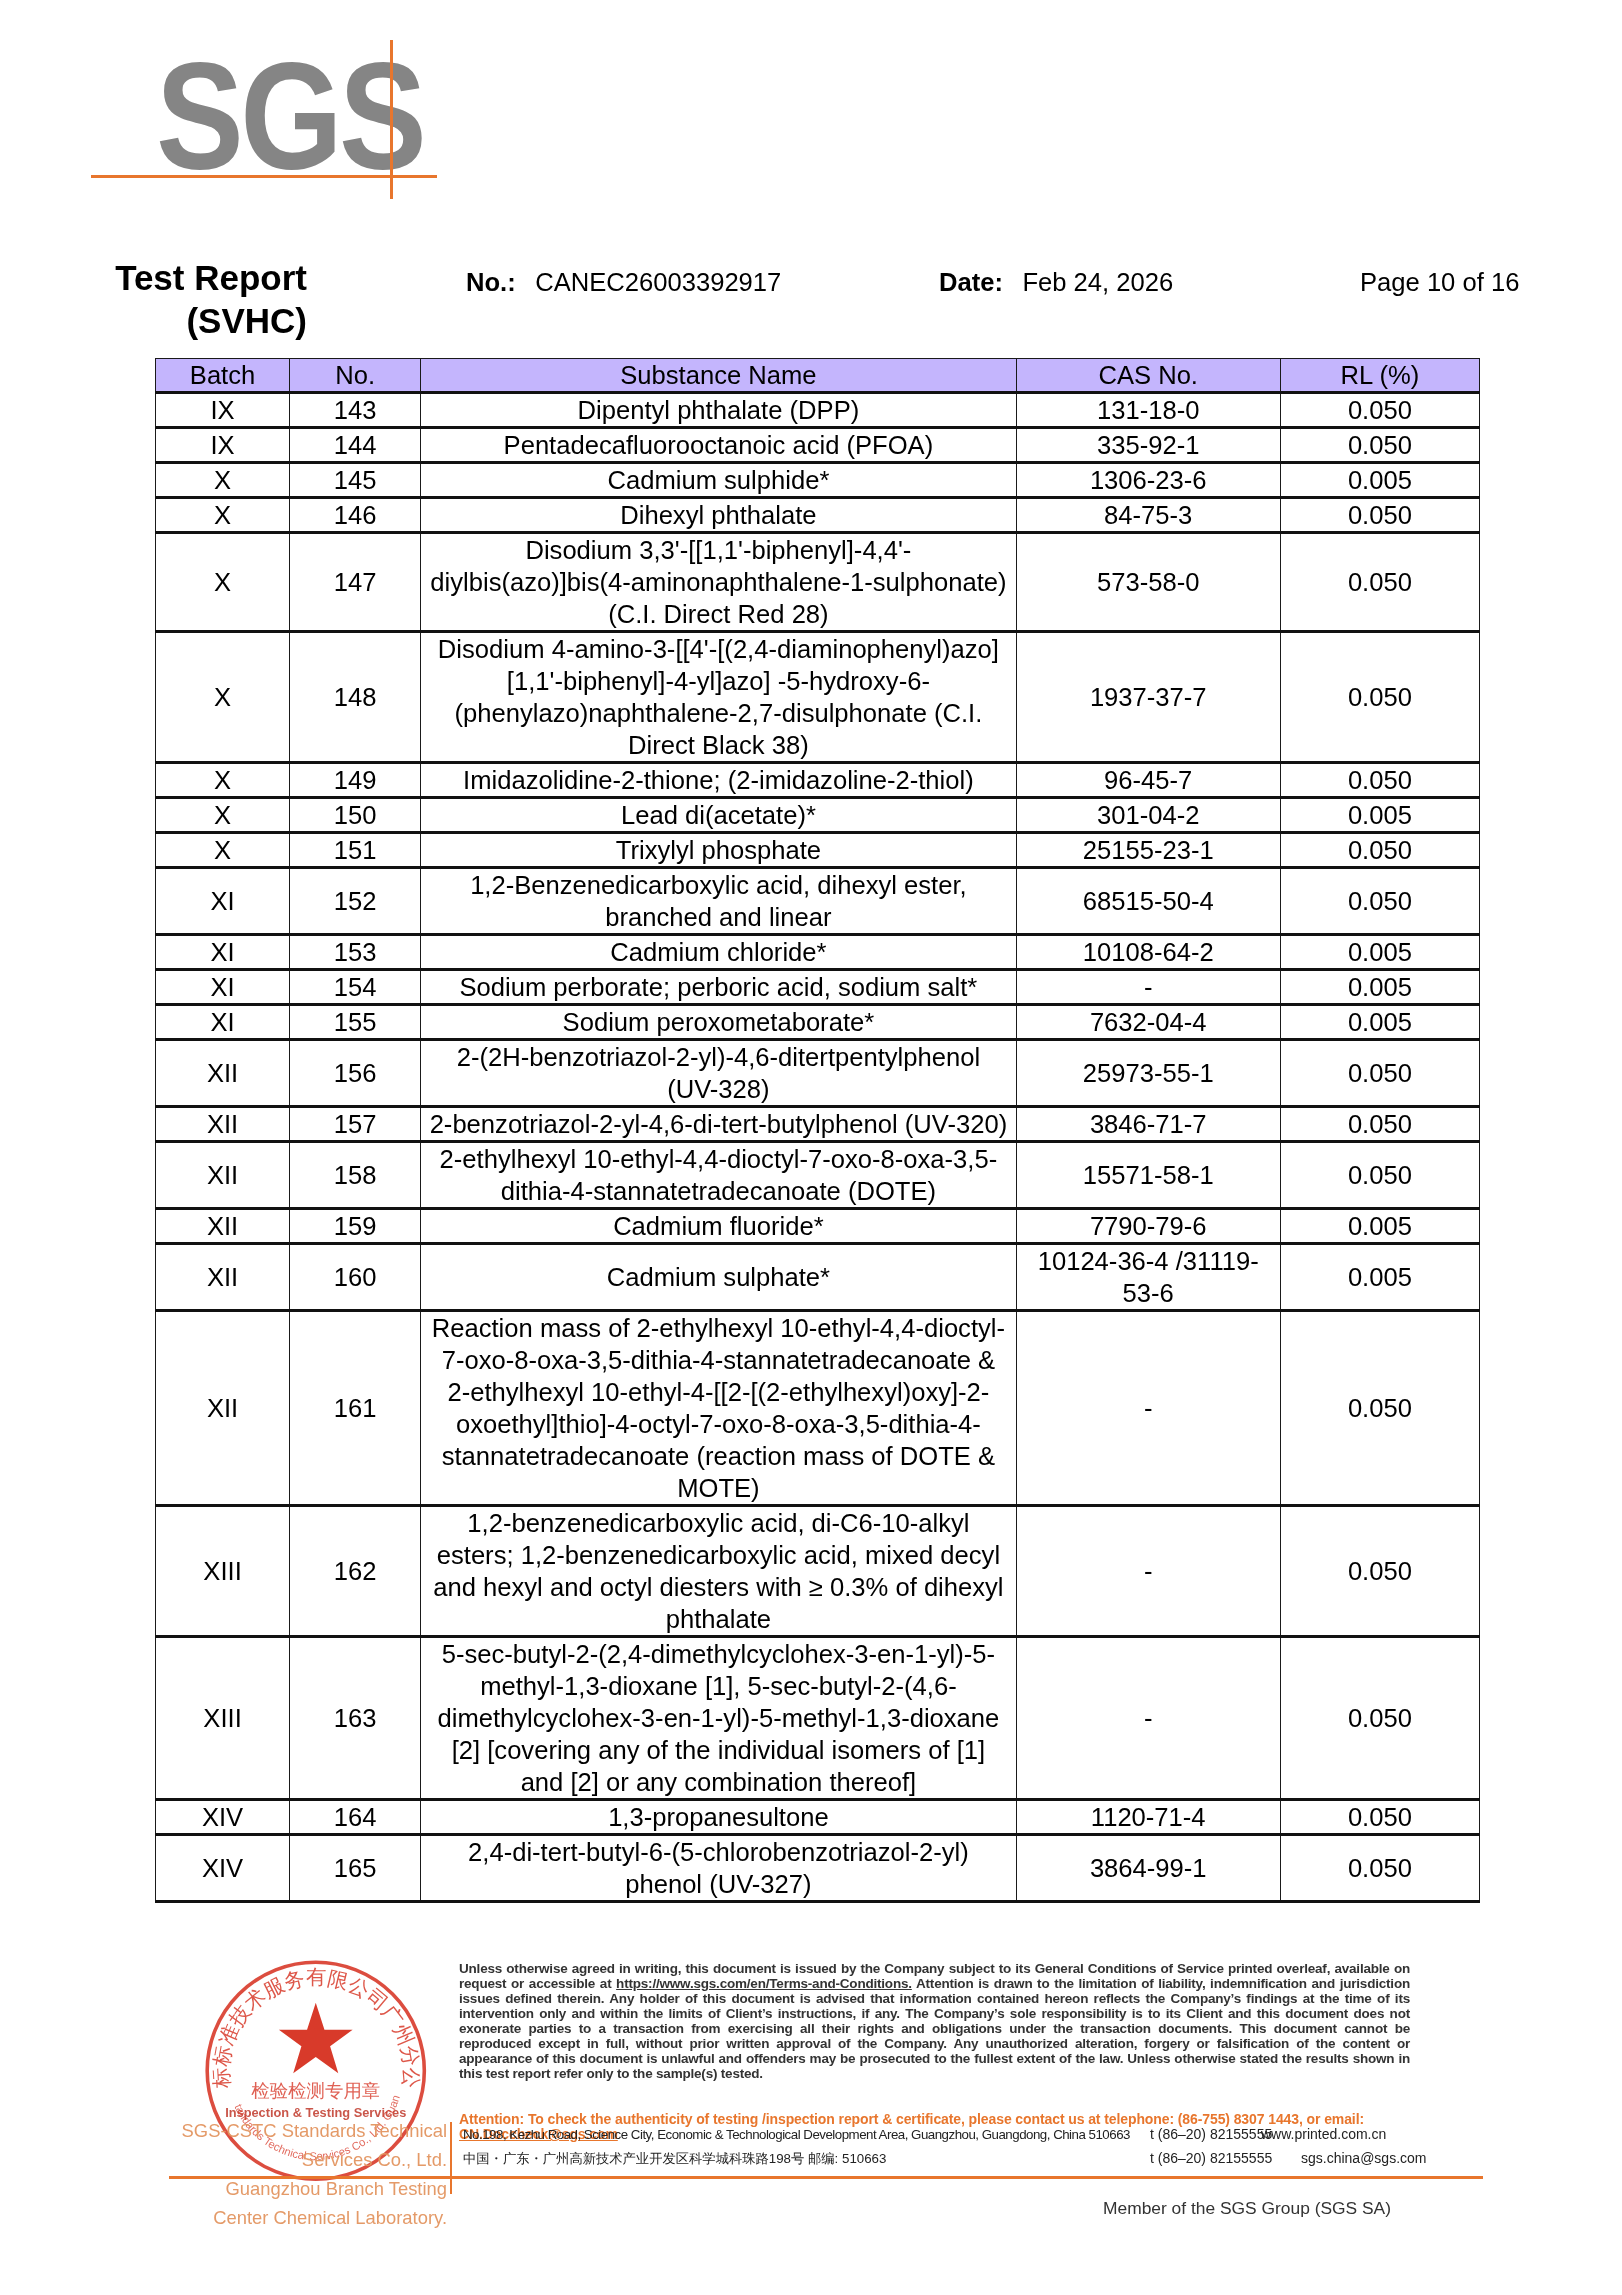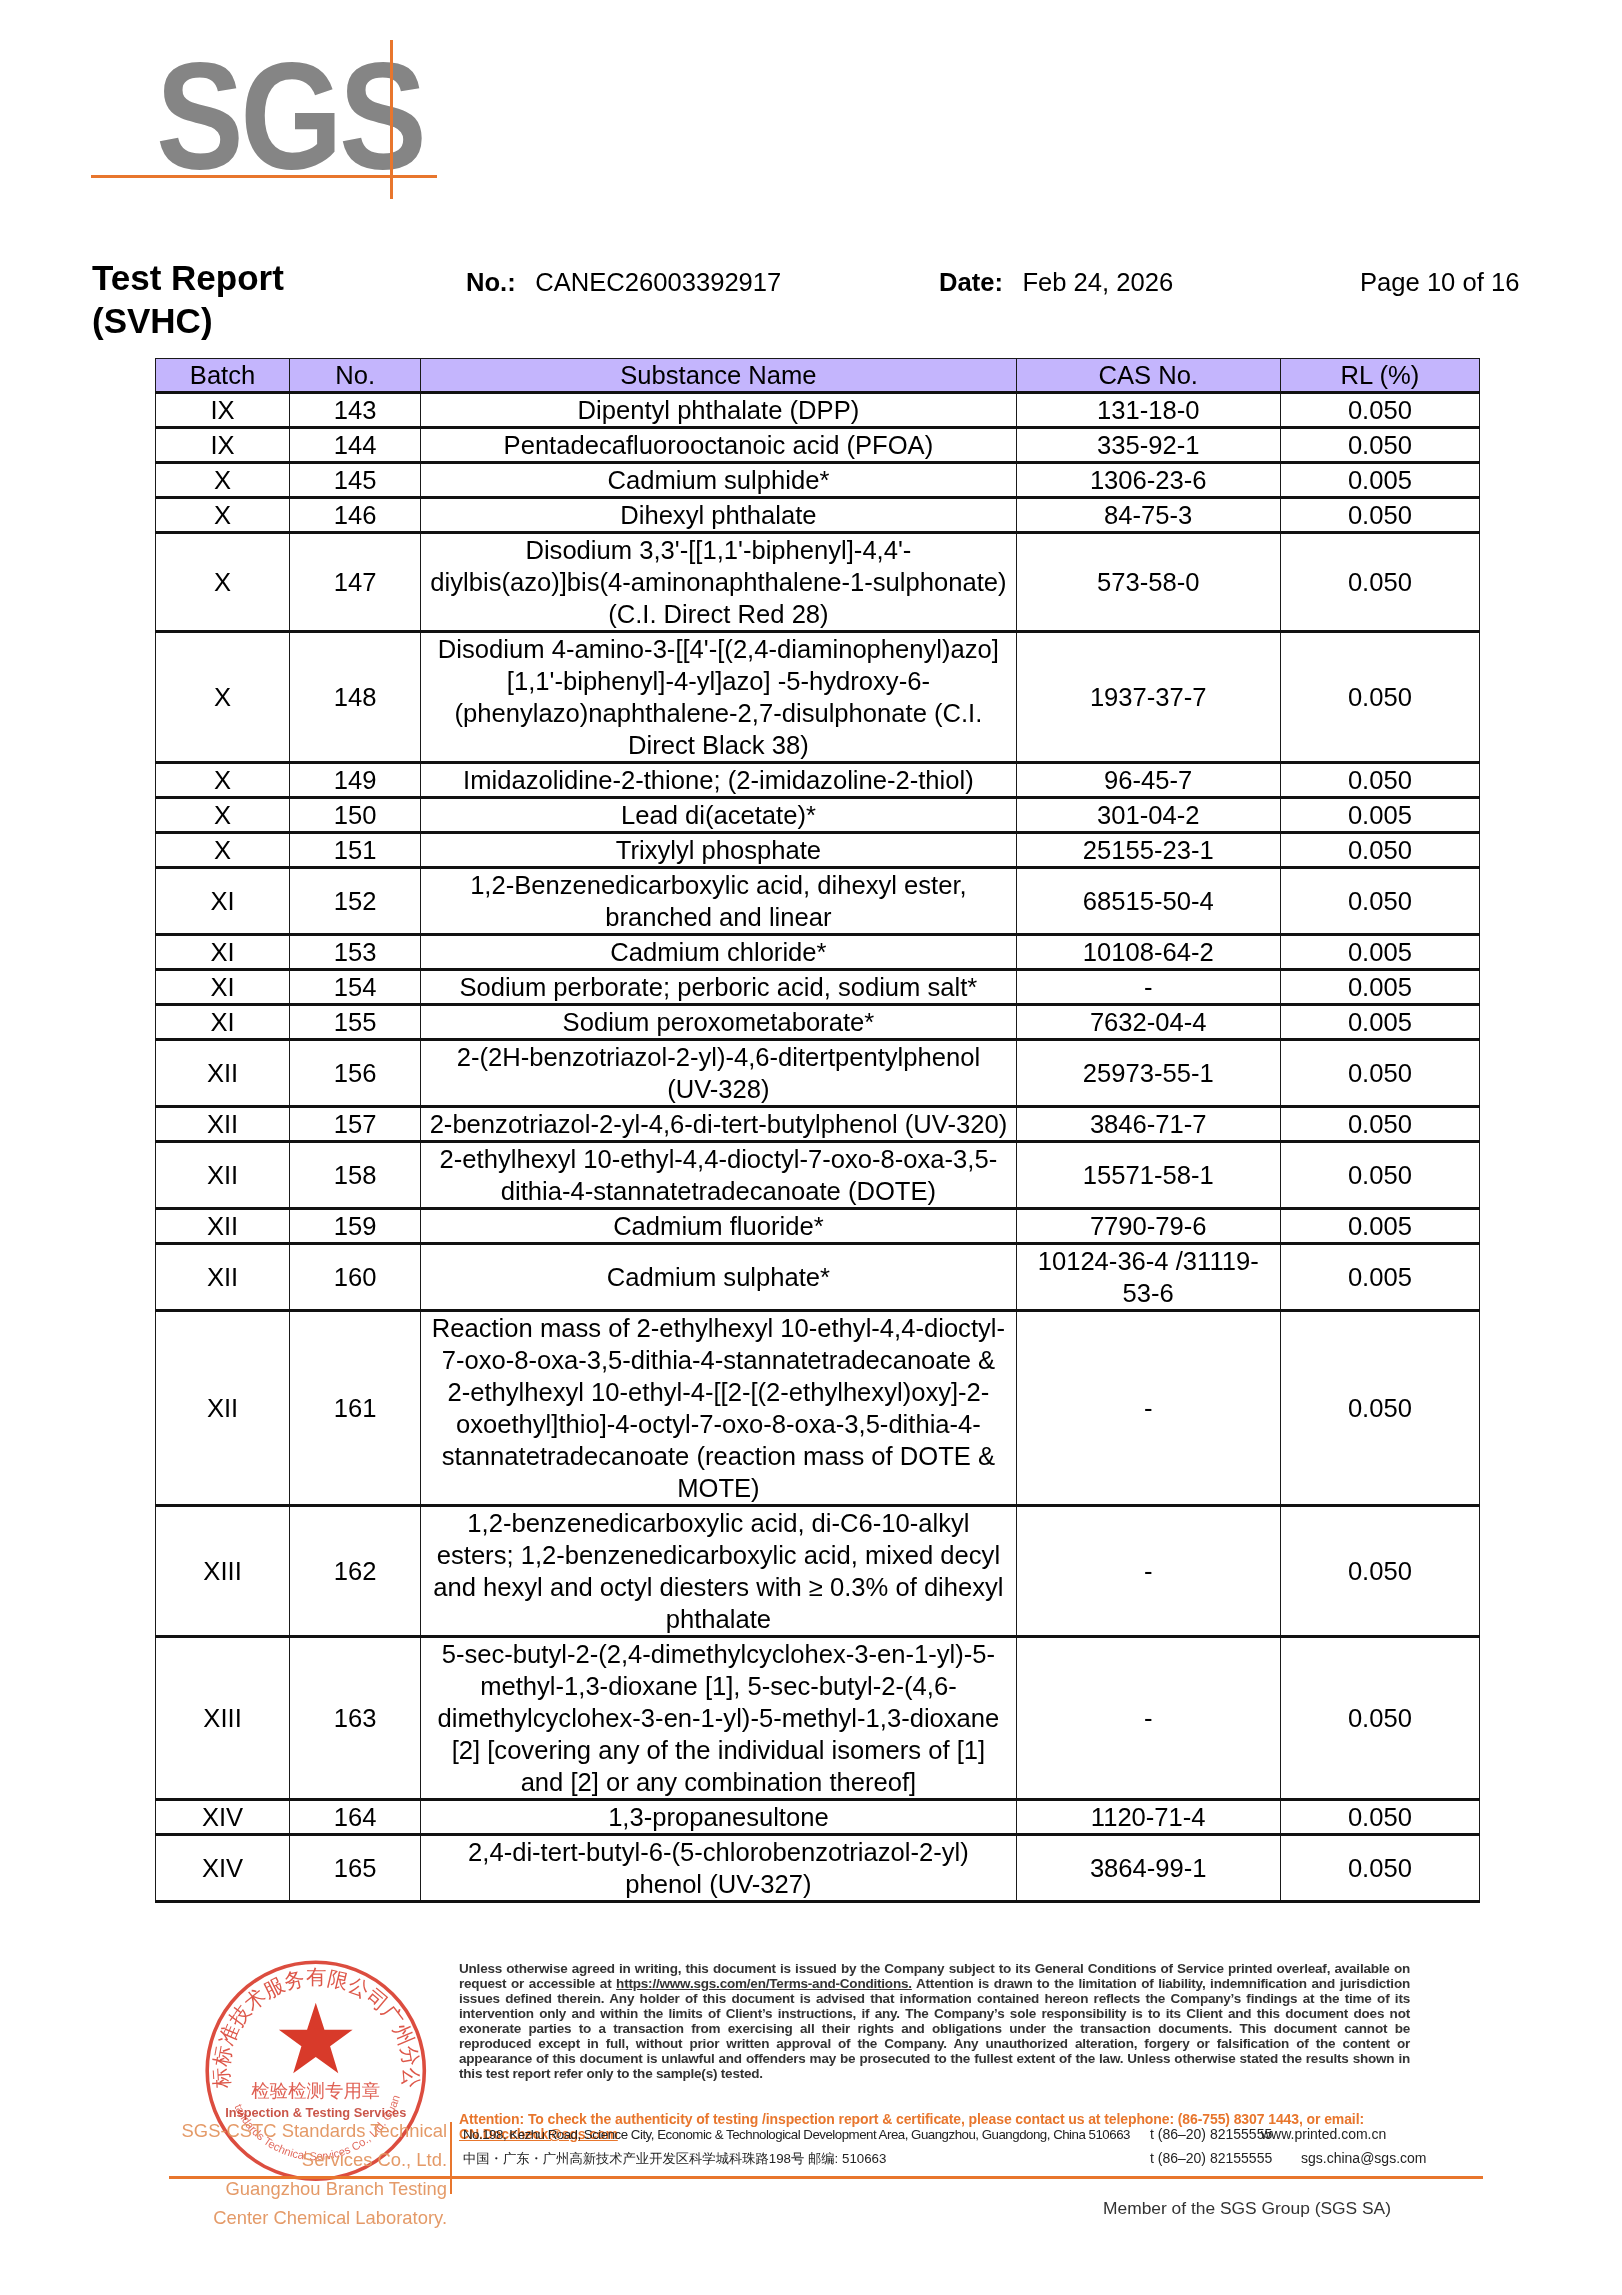--- a/index.html
+++ b/index.html
@@ -11,21 +11,21 @@
   .logo-text {
     position: absolute; left: 156px; top: 49px;
     font-family: "Liberation Sans", sans-serif; font-weight: bold;
     font-size: 153px; line-height: 133px; color: #858585;
     letter-spacing: -4.1px; transform: scaleX(0.86); transform-origin: left top;
   }
   .logo-hline { position: absolute; left: 91px; top: 175px; width: 346px; height: 3.1px; background: #e8762d; }
   .logo-vline { position: absolute; left: 390px; top: 40px; width: 2.6px; height: 159px; background: #e8762d; }
 
   
-  .hdr-title { position: absolute; left: 92px; top: 256px; font-weight: bold; font-size: 35px; line-height: 43px; text-align: left; width: 215px; }
+  .hdr-title { position: absolute; left: 92px; top: 256px; font-weight: bold; font-size: 35px; line-height: 43px; text-align: right; width: 215px; }
   .hdr-title .line2 { display: block; }
   .hdr-field { position: absolute; top: 266px; font-size: 25.6px; line-height: 33px; white-space: nowrap; }
   .hdr-field .lbl { font-weight: bold; margin-right: 19.4px; }
   .f-no { left: 466px; }
   .f-date { left: 939px; }
   .f-page { left: 1360px; }
 
   
   .tbl {
     position: absolute; left: 155px; top: 358px; width: 1325px;

